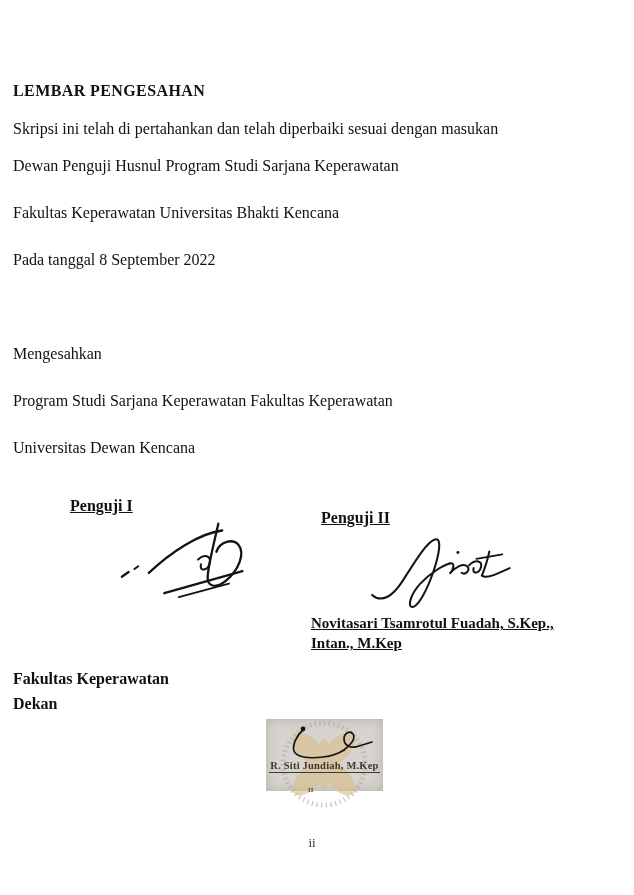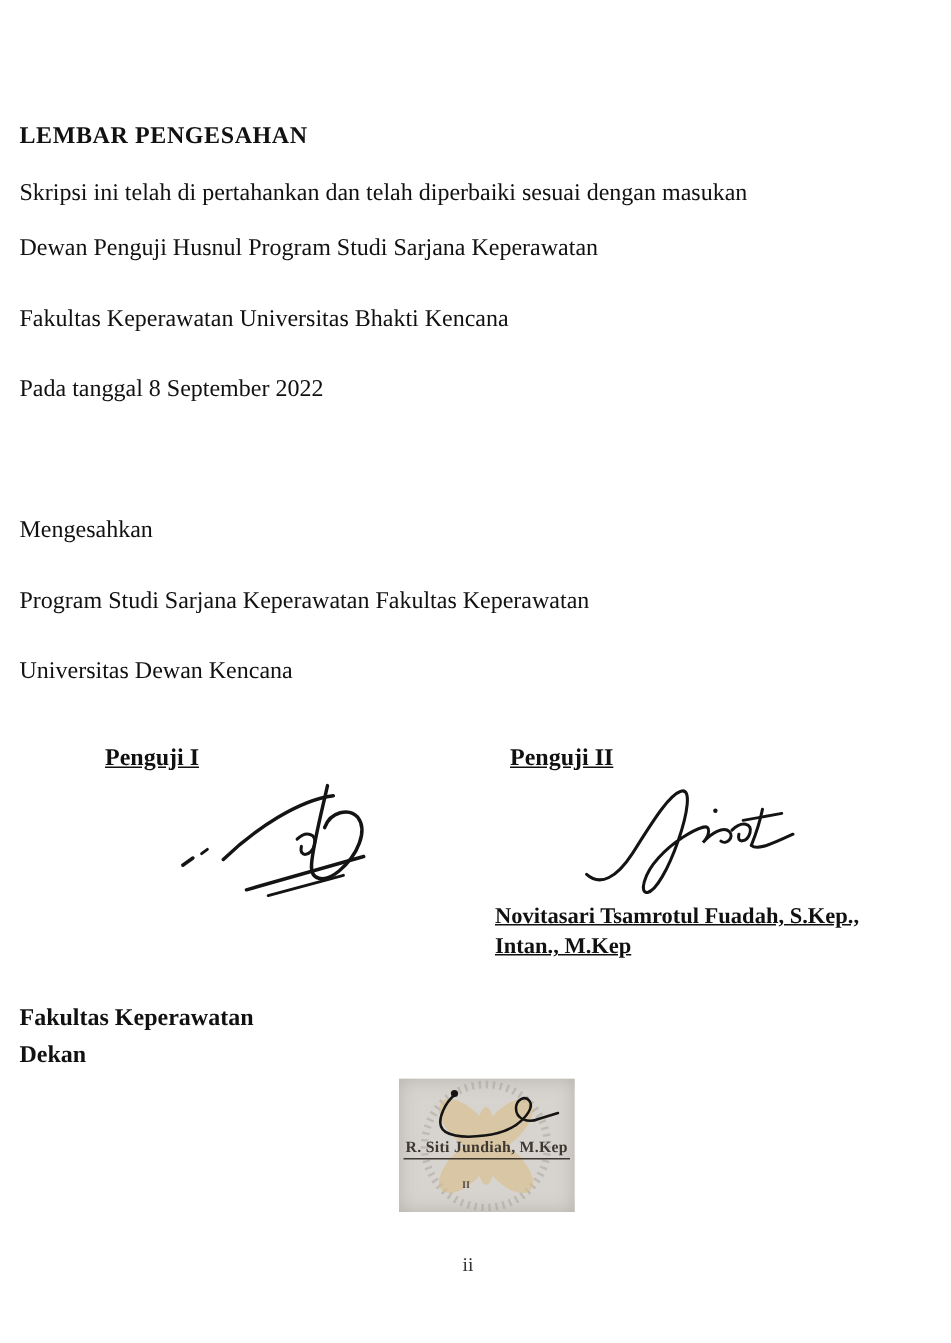--- a/index.html
+++ b/index.html
@@ -27,21 +27,21 @@
   .bold { font-weight: bold; }
   .title-line { letter-spacing: 0.4px; }
 
   
   .exam-col {
     position: absolute;
     top: 496px;
     height: 170px;
   }
   .exam-col.left  { left: 70px;  width: 260px; }
-  .exam-col.right { left: 340px; width: 260px; }
+  .exam-col.right { left: 321px; width: 260px; margin-top: 12px; }
   .role-label {
     display: inline-block;
     font-weight: bold;
     text-decoration: underline;
     line-height: 19px;
   }
   .sig-wrap {
     position: absolute;
     top: 20px;
     left: 0;
@@ -66,21 +66,21 @@
     text-decoration: underline;
     white-space: nowrap;
   }
 
   
   .stamp-photo {
     position: absolute;
     left: 266px;
     top: 719px;
     width: 117px;
-    height: 89px;
+    height: 72px;
     background: #d7d4cf;
     box-shadow: inset 0 0 12px rgba(120,115,105,0.35);
   }
   .stamp-photo svg {
     position: absolute;
     left: 0;
     top: 0;
   }
   .stamp-name {
     position: absolute;

